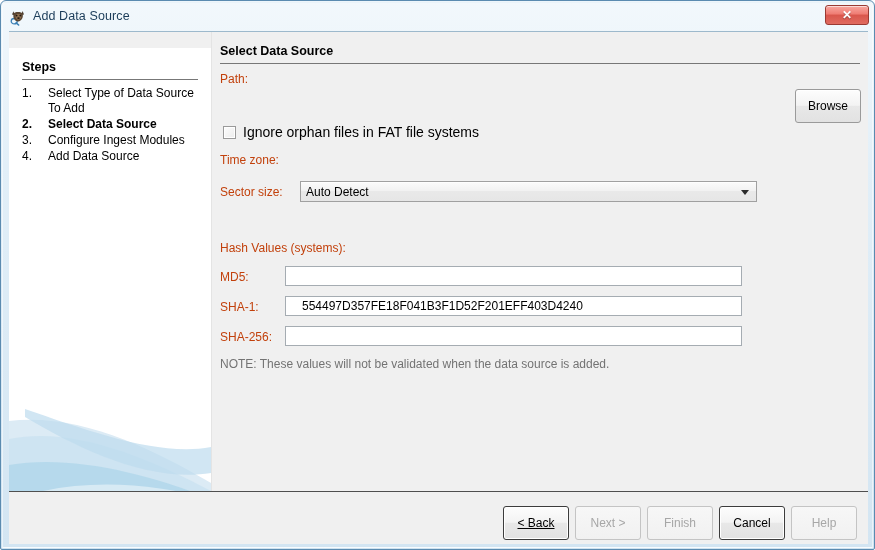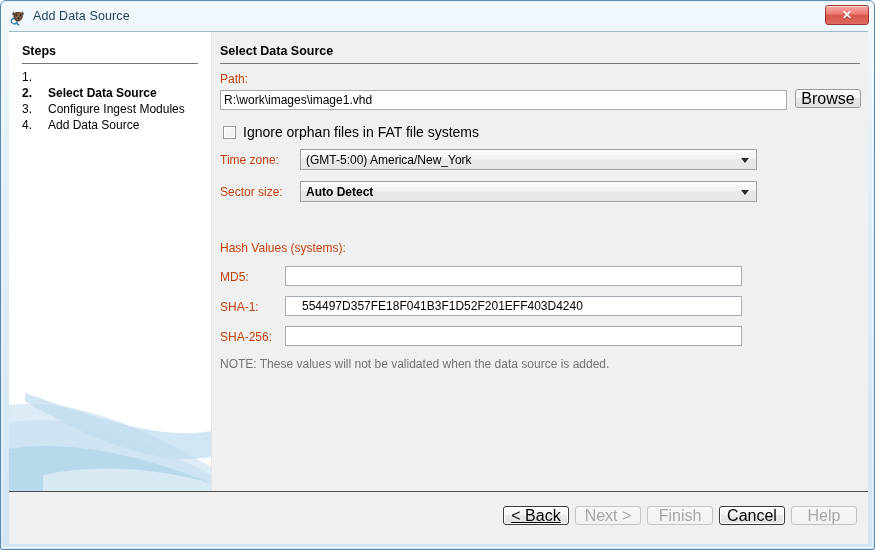--- a/index.html
+++ b/index.html
@@ -70,21 +70,21 @@
     position: absolute;
     left: 8px; top: 30px;
     width: 859px; height: 512px;
     background: #f0f0f0;
     border-top: 1px solid #9db9cc;
   }
 
   
   .steps-panel {
     position: absolute;
-    left: 0; top: 0;
+    left: 0; top: 16px;
     width: 202px; height: 459px;
     background: #ffffff;
     overflow: hidden;
   }
   .steps-title {
     position: absolute;
     left: 13px; top: 12px;
     font-size: 12.5px; font-weight: bold; color: #000;
   }
   .steps-rule {
@@ -157,25 +157,25 @@
     color: #000;
     padding: 0 3px;
     line-height: 18px;
     height: 20px;
     font-family: "Liberation Sans", sans-serif;
     outline: none;
   }
 
   .btn {
     position: absolute;
-    height: 19px;
+    height: 34px;
     background: linear-gradient(180deg,#fdfdfd 0%,#f3f3f3 48%,#e8e8e8 50%,#e2e2e2 100%);
     border: 1px solid #9a9a9a;
     border-radius: 3px;
-    font-size: 16px;
+    font-size: 12px;
     color: #000;
     font-family: "Liberation Sans", sans-serif;
     display: flex; align-items: center; justify-content: center;
     cursor: pointer;
     box-shadow: inset 0 1px 0 #ffffffcc;
   }
   .btn.disabled {
     color: #a7a7a7;
     border-color: #c4c4c4;
     background: linear-gradient(180deg,#f7f7f7 0%,#f1f1f1 100%);
@@ -268,20 +268,21 @@
   </div>
 
   <div class="client">
 
     <div class="steps-panel">
       <div class="steps-title">Steps</div>
       <div class="steps-rule"></div>
       <div class="steps-list">
         <div class="step-row">
           <span class="step-num">1.</span>
+          <span class="step-label">Select Type of Data Source To Add</span>
         </div>
         <div class="step-row current">
           <span class="step-num">2.</span>
           <span class="step-label">Select Data Source</span>
         </div>
         <div class="step-row">
           <span class="step-num">3.</span>
           <span class="step-label">Configure Ingest Modules</span>
         </div>
         <div class="step-row">
@@ -299,38 +300,33 @@
       </svg>
     </div>
 
     <div class="panel-divider"></div>
 
     <div class="content">
       <div class="section-title">Select Data Source</div>
       <div class="section-rule"></div>
 
       <div class="lbl" style="left:8px; top:40px;">Path:</div>
-      <input class="textfield" style="left: 8px; top: 58px; width: 567px;" value="R:\work\images\image1.vhd">
       <div class="btn" style="left:583px; top:57px; width:66px;">
         <span>Browse</span>
       </div>
 
       <div class="checkbox-wrap">
         <span class="checkbox-box"></span>
         <span class="checkbox-label">Ignore orphan files in FAT file systems</span>
       </div>
 
       <div class="lbl" style="left:8px; top:121px;">Time zone:</div>
-      <div class="combo" style="left:88px; top:117px; width:457px;">
-        <span>(GMT-5:00) America/New_York</span>
-        <span class="combo-arrow"></span>
-      </div>
 
       <div class="lbl" style="left:8px; top:153px;">Sector size:</div>
-      <div class="combo" style="left:88px; top:149px; width:457px;font-weight:bold;">
+      <div class="combo" style="left:88px; top:149px; width:457px;">
         <span>Auto Detect</span>
         <span class="combo-arrow"></span>
       </div>
 
       <div class="lbl" style="left:8px; top:209px;">Hash Values (systems):</div>
 
       <div class="lbl" style="left:8px; top:238px;">MD5:</div>
       <input class="textfield" style="left: 73px; top: 234px; width: 457px;" value="">
 
       <div class="lbl" style="left:8px; top:268px;">SHA-1:</div>

